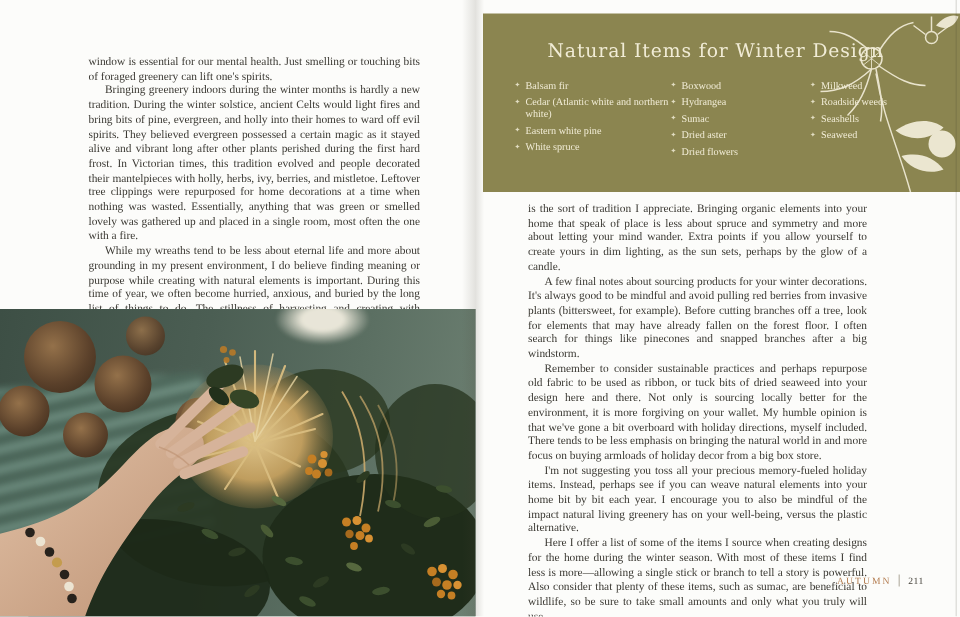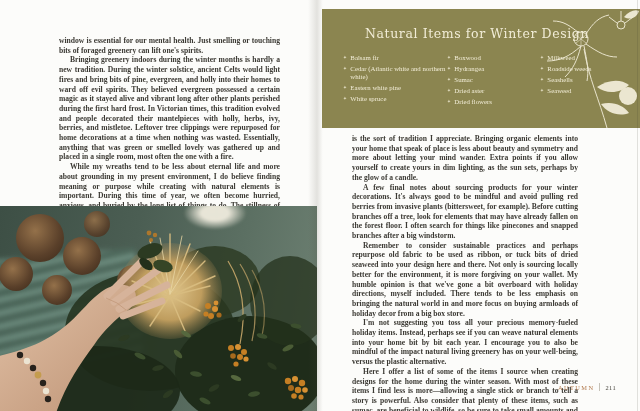--- a/index.html
+++ b/index.html
@@ -9,21 +9,21 @@
     font-family:"Liberation Serif", serif;
   }
   .left-page{position:absolute;left:0;top:0;width:317px;height:411px;background:var(--paper,#fcfcfa);}
   .right-page{position:absolute;left:322px;top:0;width:318px;height:411px;background:var(--paper,#fcfcfa);}
   .gutter{position:absolute;left:308px;top:0;width:18px;height:411px;z-index:6;
     background:linear-gradient(to right, rgba(70,65,50,0) 0%, rgba(70,65,50,0.14) 50%, rgba(70,65,50,0) 82%);}
   .page-edge{position:absolute;right:2px;top:0;width:1px;height:411px;background:rgba(60,55,40,0.14);z-index:7;}
 
   
   .text-block{font-size:7.6px;line-height:9.7px;color:var(--body-text,#3b3933);text-align:justify;}
-  .text-block p{margin:0;font-weight:bold;}
+  .text-block p{margin:0;}
   .text-block p + p{text-indent:11px;}
   .left-text{position:absolute;left:59px;top:36px;width:221px;}
   .right-text{position:absolute;left:30px;top:134px;width:226px;}
 
   
   .callout{position:absolute;left:0;top:9px;width:318px;height:119px;background:var(--callout-green,#8b8550);overflow:hidden;}
   .callout-title{position:absolute;left:43px;top:17px;font-family:"DejaVu Serif", serif;font-size:12.5px;
     letter-spacing:0.6px;color:var(--callout-text,#f1ecd6);font-weight:400;white-space:nowrap;}
   .cols{position:absolute;left:21px;top:45px;display:flex;color:var(--callout-text,#f1ecd6);}
   ul.col{list-style:none;margin:0;padding:0;}
@@ -291,21 +291,21 @@
           <path d="M68 78 C 80 70 92 70 100 76 C 92 84 78 86 68 78 Z"></path>
           <path d="M72 95 C 84 92 94 96 100 104 C 90 108 78 104 72 95 Z"></path>
           <circle cx="99" cy="87" r="9"></circle>
           <path d="M95 8 C 100 2 106 0 110 2 C 108 8 102 12 95 8 Z"></path>
         </g>
       </svg>
     </div>
 
     <div class="text-block right-text">
 
-    <p>is the sort of tradition I appreciate. Bringing organic elements into your home that speak of place is less about beauty and symmetry and more about letting your mind wander. Extra points if you allow yourself to create yours in dim lighting, as the sun sets, perhaps by the glow of a candle.</p>
+    <p>is the sort of tradition I appreciate. Bringing organic elements into your home that speak of place is less about spruce and symmetry and more about letting your mind wander. Extra points if you allow yourself to create yours in dim lighting, as the sun sets, perhaps by the glow of a candle.</p>
         <p>A few final notes about sourcing products for your winter decorations. It's always good to be mindful and avoid pulling red berries from invasive plants (bittersweet, for example). Before cutting branches off a tree, look for elements that may have already fallen on the forest floor. I often search for things like pinecones and snapped branches after a big windstorm.</p>
         <p>Remember to consider sustainable practices and perhaps repurpose old fabric to be used as ribbon, or tuck bits of dried seaweed into your design here and there. Not only is sourcing locally better for the environment, it is more forgiving on your wallet. My humble opinion is that we've gone a bit overboard with holiday directions, myself included. There tends to be less emphasis on bringing the natural world in and more focus on buying armloads of holiday decor from a big box store.</p>
         <p>I'm not suggesting you toss all your precious memory-fueled holiday items. Instead, perhaps see if you can weave natural elements into your home bit by bit each year. I encourage you to also be mindful of the impact natural living greenery has on your well-being, versus the plastic alternative.</p>
         <p>Here I offer a list of some of the items I source when creating designs for the home during the winter season. With most of these items I find less is more—allowing a single stick or branch to tell a story is powerful. Also consider that plenty of these items, such as sumac, are beneficial to wildlife, so be sure to take small amounts and only what you truly will use.</p>
       </div>
 
     <div class="footer">
       <span class="sect">AUTUMN</span>
       <span class="fdiv"></span>
       <span class="pnum">211</span>

